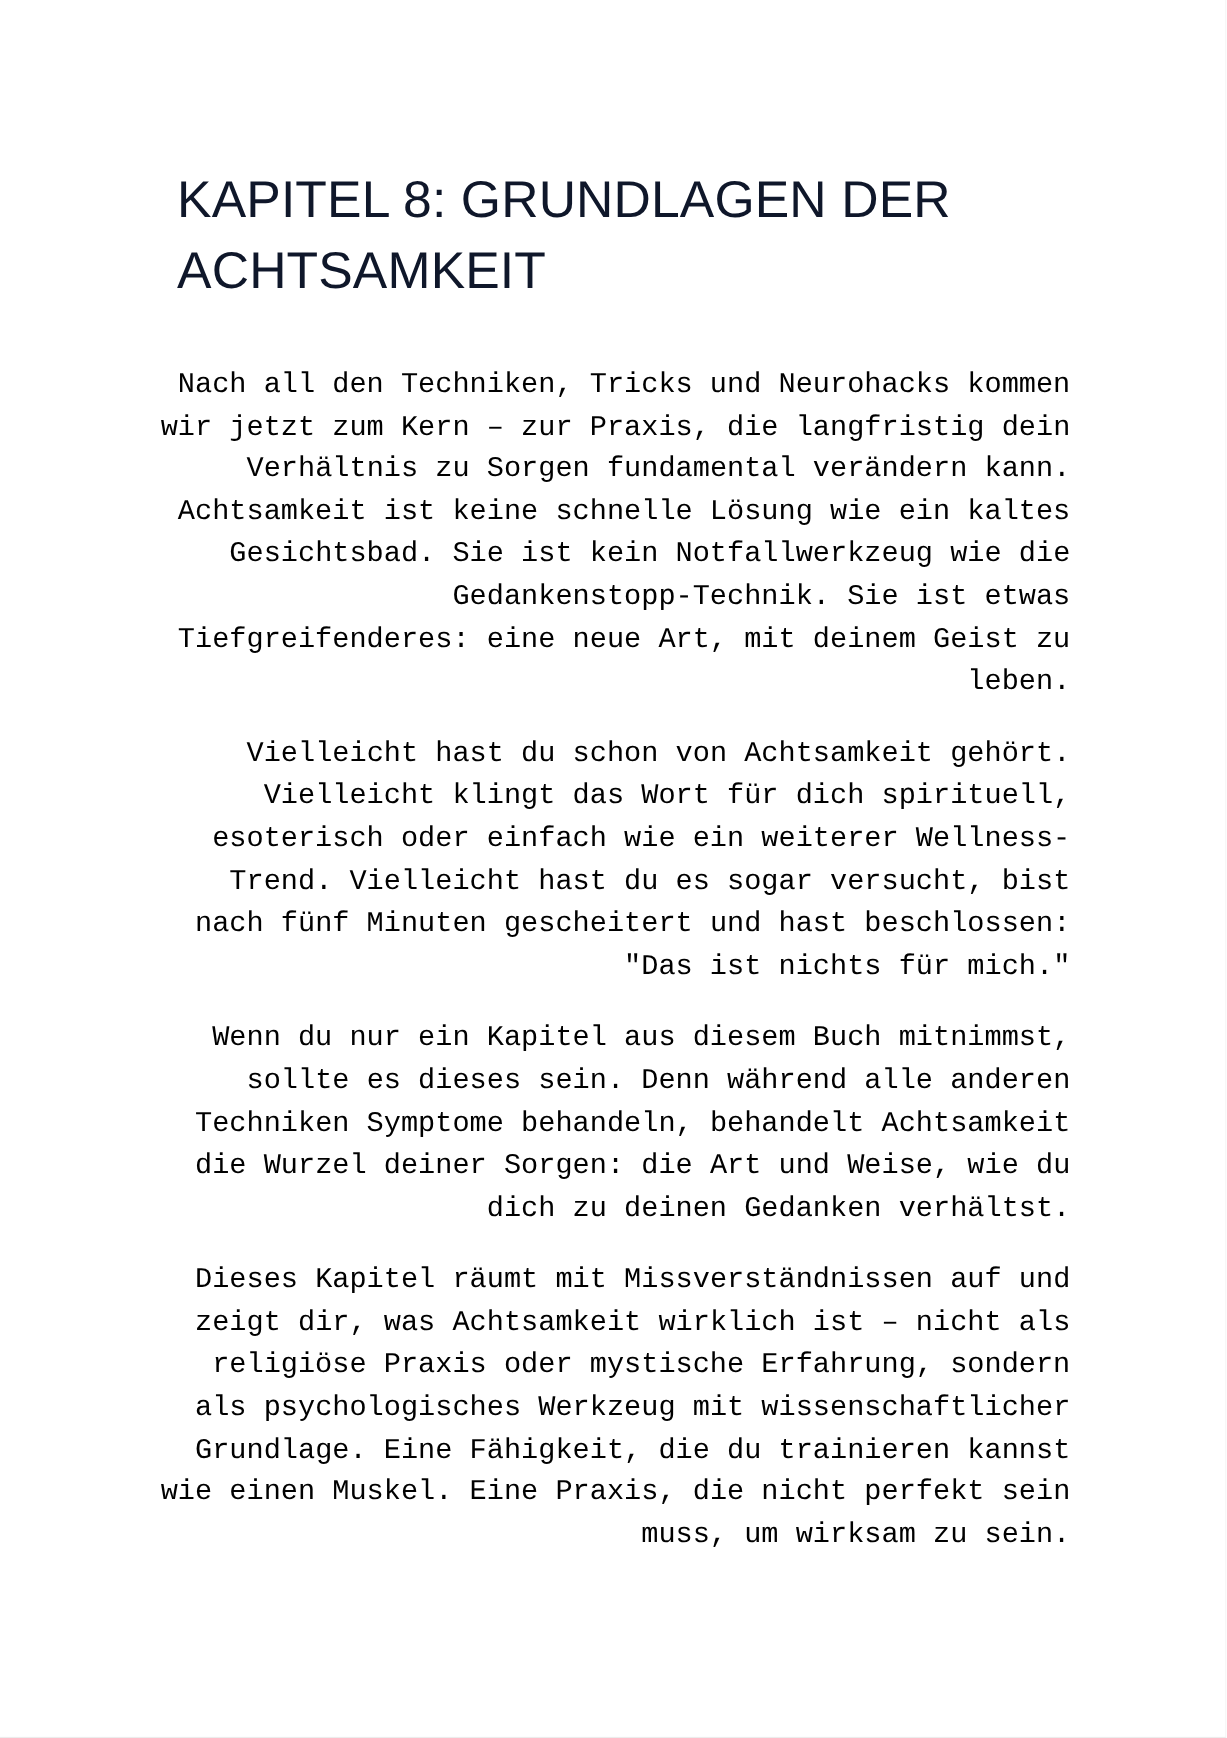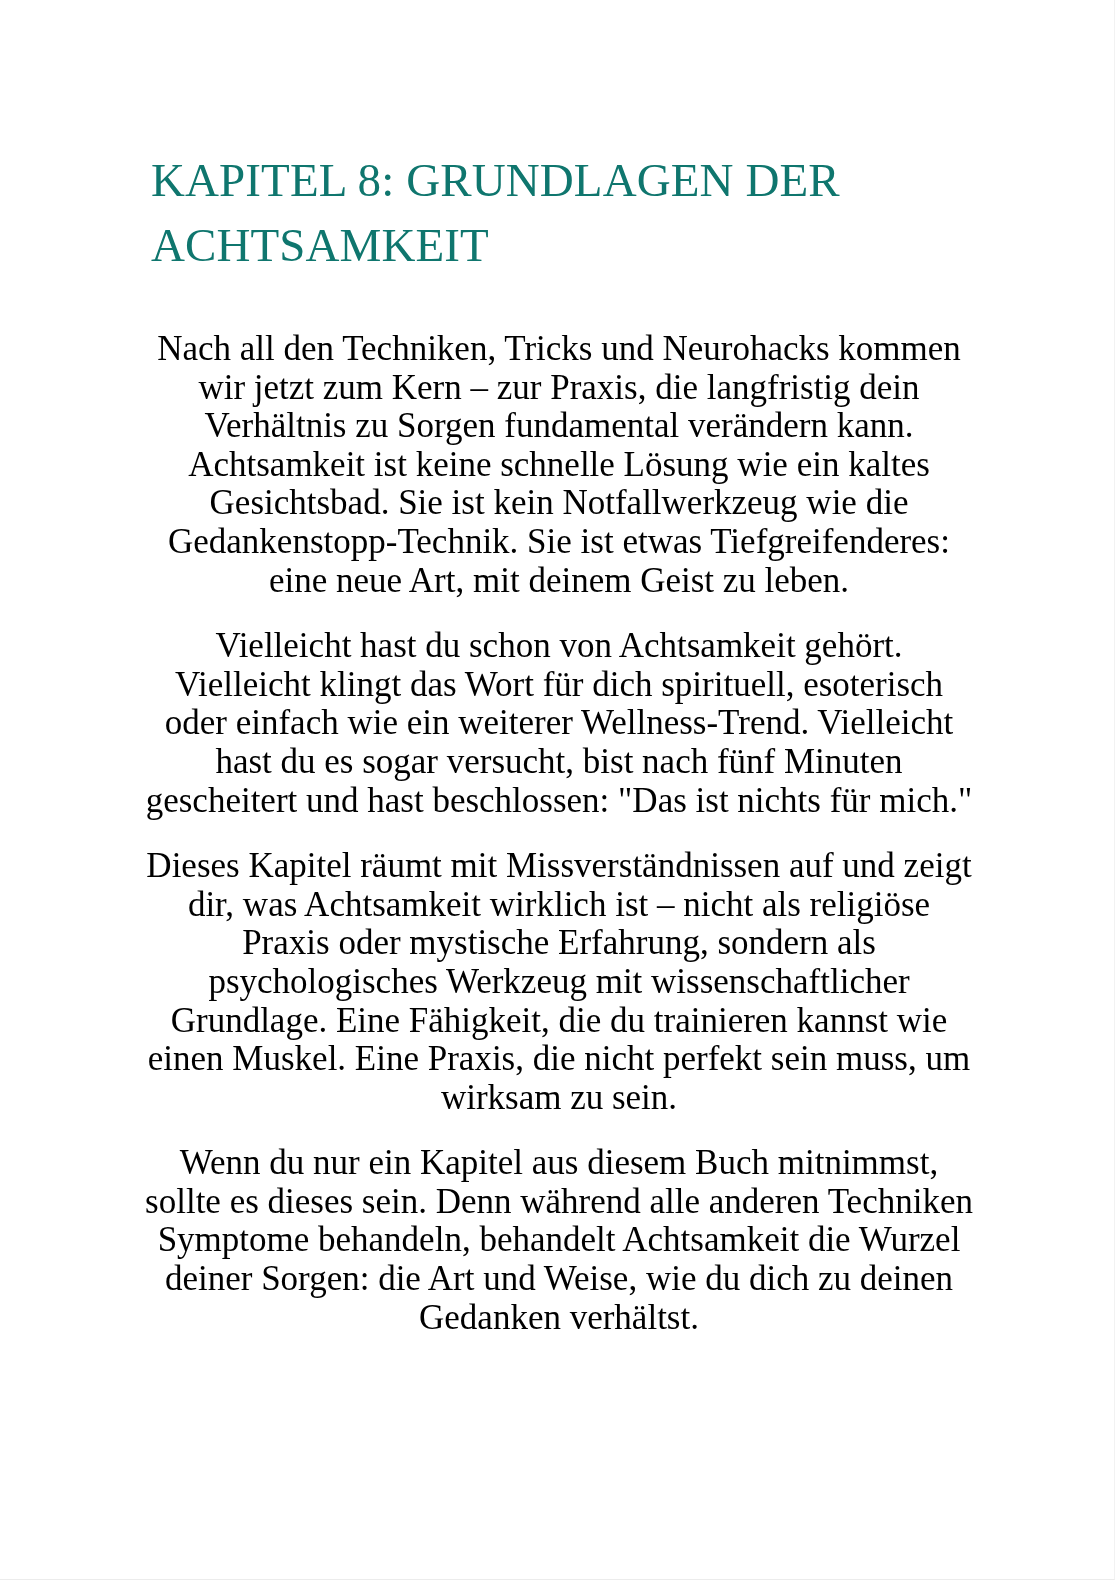--- a/index.html
+++ b/index.html
@@ -21,61 +21,61 @@
   }
 
   .content {
     position: absolute;
     left: 145px;
     top: 148px;
     width: 828px;
   }
 
   .chapter-title {
-    font-family: Liberation Serif, serif;
+    font-family: Liberation Sans, sans-serif;
     font-size: 47px;
     font-weight: normal;
     line-height: 65px;
-    color: #0f766e;
-    margin: 0 0 0 6px;
+    color: #0f172a;
+    margin: 0 0 0 16px;
     letter-spacing: 0.1px;
     text-transform: none;
     white-space: pre-line;
   }
 
   .body-block {
     margin-top: 52px;
   }
 
   .para {
-    font-family: Liberation Serif, serif;
-    font-size: 35px;
+    font-family: Liberation Mono, monospace;
+    font-size: 26px;
     line-height: 38.6px;
     color: #000000;
     margin: 0 0 27px 0;
-    text-align: center;
+    text-align: right;
     hyphens: none;
     letter-spacing: 0px;
   }
 
   .para:last-child {
     margin-bottom: 0;
   }
 </style>
 </head>
 <body>
 
 <div class="page">
 
   <div class="content">
 
     <h1 class="chapter-title">KAPITEL 8: GRUNDLAGEN DER ACHTSAMKEIT</h1>
 
     <div class="body-block">
       <p class="para">Nach all den Techniken, Tricks und Neurohacks kommen wir jetzt zum Kern – zur Praxis, die langfristig dein Verhältnis zu Sorgen fundamental verändern kann. Achtsamkeit ist keine schnelle Lösung wie ein kaltes Gesichtsbad. Sie ist kein Notfallwerkzeug wie die Gedankenstopp-Technik. Sie ist etwas Tiefgreifenderes: eine neue Art, mit deinem Geist zu leben.</p>
       <p class="para">Vielleicht hast du schon von Achtsamkeit gehört. Vielleicht klingt das Wort für dich spirituell, esoterisch oder einfach wie ein weiterer Wellness-Trend. Vielleicht hast du es sogar versucht, bist nach fünf Minuten gescheitert und hast beschlossen: "Das ist nichts für mich."</p>
+      <p class="para">Wenn du nur ein Kapitel aus diesem Buch mitnimmst, sollte es dieses sein. Denn während alle anderen Techniken Symptome behandeln, behandelt Achtsamkeit die Wurzel deiner Sorgen: die Art und Weise, wie du dich zu deinen Gedanken verhältst.</p>
       <p class="para">Dieses Kapitel räumt mit Missverständnissen auf und zeigt dir, was Achtsamkeit wirklich ist – nicht als religiöse Praxis oder mystische Erfahrung, sondern als psychologisches Werkzeug mit wissenschaftlicher Grundlage. Eine Fähigkeit, die du trainieren kannst wie einen Muskel. Eine Praxis, die nicht perfekt sein muss, um wirksam zu sein.</p>
-      <p class="para">Wenn du nur ein Kapitel aus diesem Buch mitnimmst, sollte es dieses sein. Denn während alle anderen Techniken Symptome behandeln, behandelt Achtsamkeit die Wurzel deiner Sorgen: die Art und Weise, wie du dich zu deinen Gedanken verhältst.</p>
     </div>
 
   </div>
 
 </div>
 
 </body></html>

